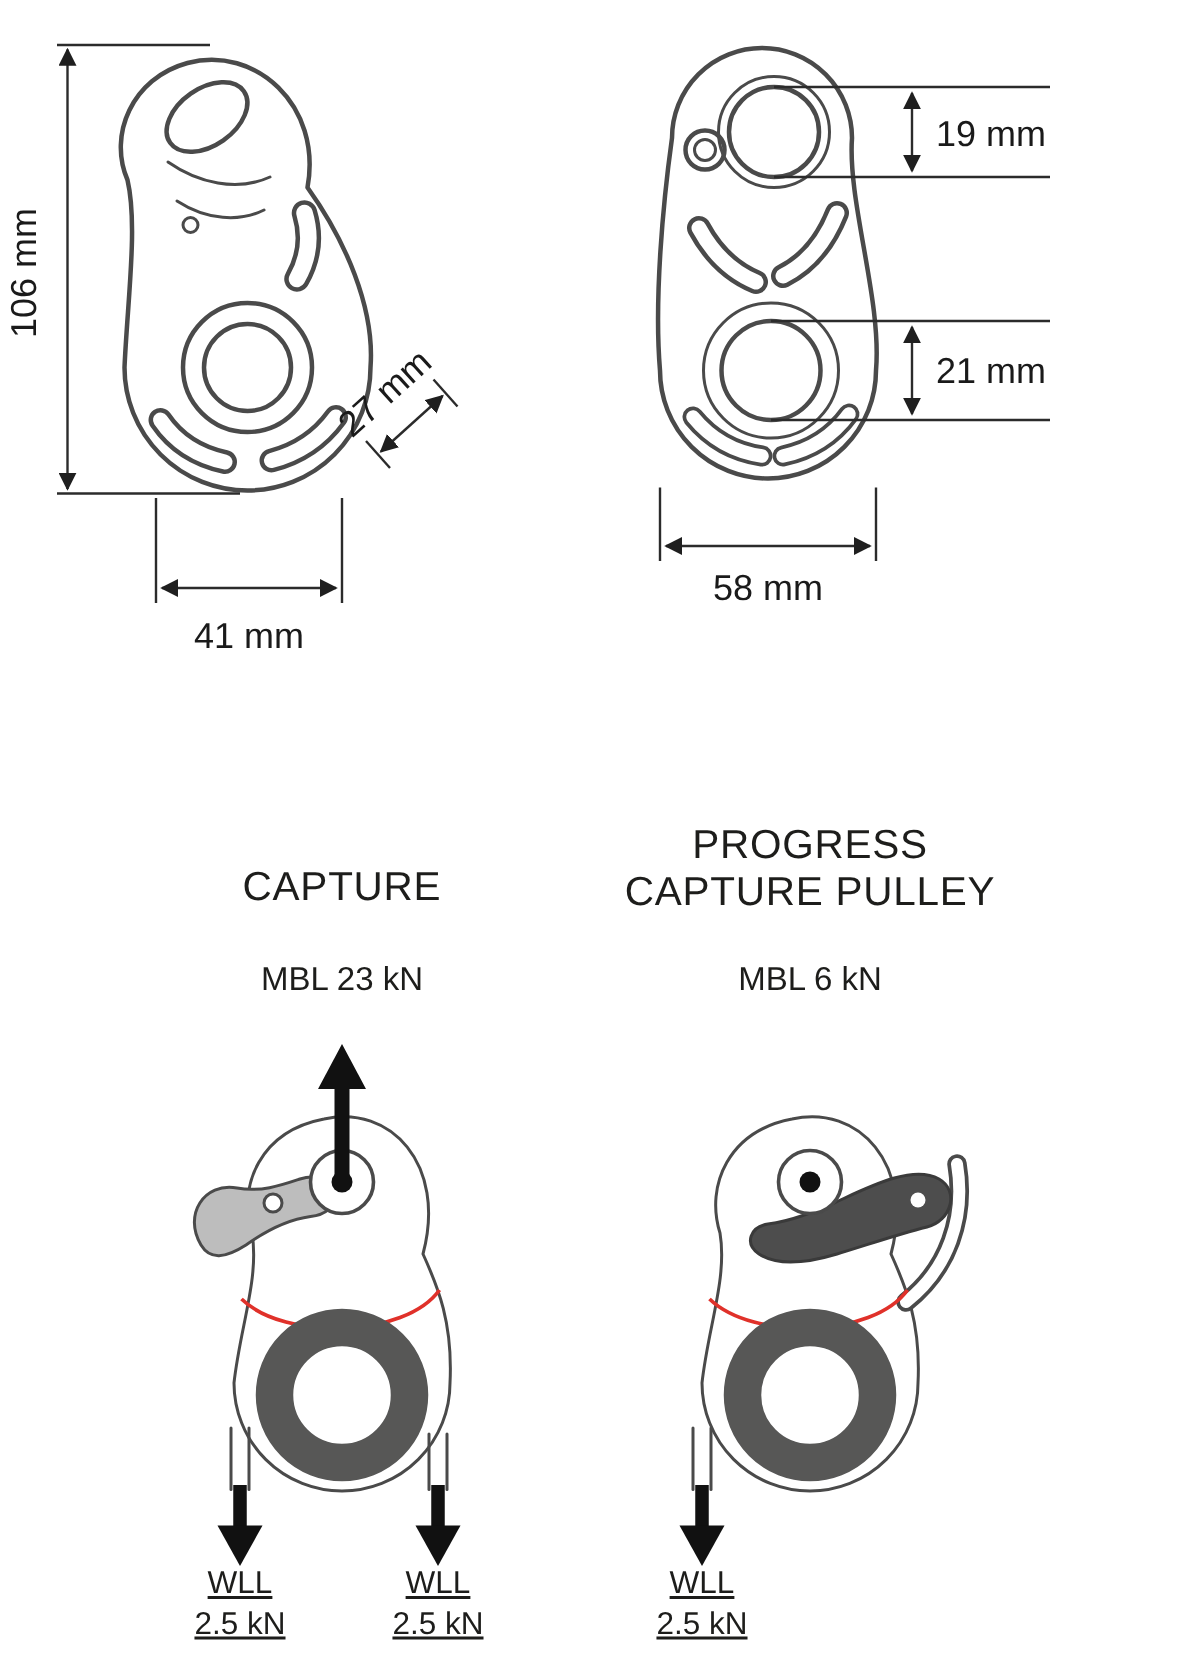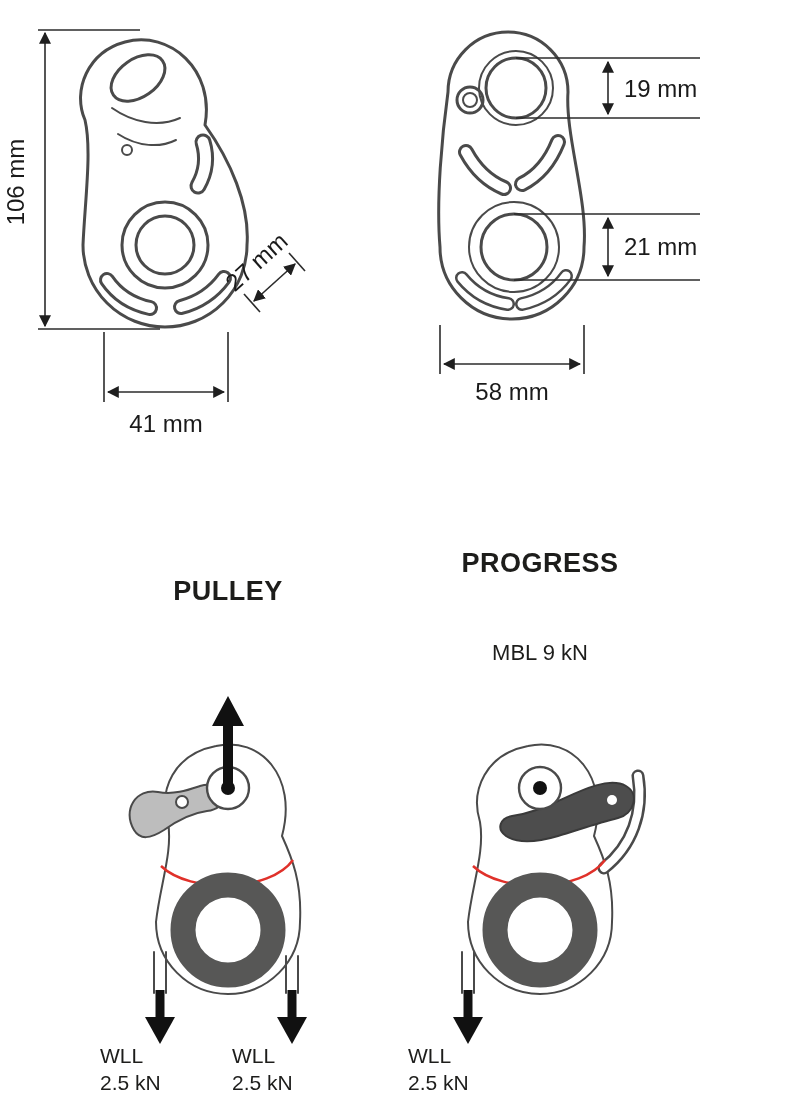--- a/index.html
+++ b/index.html
@@ -3,23 +3,23 @@
 <meta charset="utf-8">
 <style>
   html,body{margin:0;padding:0;background:#fff;}
   .canvas{
     position:relative;width:789px;height:1108px;background:#ffffff;overflow:hidden;
     font-family:"Liberation Sans","DejaVu Sans",sans-serif;color:#1d1d1b;
   }
   .abs{position:absolute;}
   svg{display:block;}
   .dim-text{font-family:"Liberation Sans","DejaVu Sans",sans-serif;font-size:24px;fill:#1a1a1a;}
-  .heading{font-size:27px;font-weight:700;text-align:center;letter-spacing:.5px;line-height:31px;}
+  .heading{font-size:27px;font-weight:400;text-align:center;letter-spacing:.5px;line-height:31px;}
   .loadlabel{font-size:22px;text-align:center;line-height:26px;}
-  .wll{font-size:21px;text-align:left;line-height:27px;}
+  .wll{font-size:21px;text-align:center;line-height:27px;text-decoration:underline;}
   .outline{fill:none;stroke:#4a4a4a;stroke-width:3;stroke-linecap:round;stroke-linejoin:round;}
   .thin{fill:none;stroke:#4a4a4a;stroke-width:2;stroke-linecap:round;}
   .dimline{stroke:#2b2b2b;stroke-width:1.6;fill:none;}
   .slot-dark{fill:none;stroke:#4a4a4a;stroke-linecap:round;}
   .slot-light{fill:none;stroke:#ffffff;stroke-linecap:round;}
 </style>
 </head>
 <body>
 
 <div class="canvas">
@@ -104,24 +104,26 @@
     </g>
 
     <g>
       <line class="dimline" x1="440" y1="325" x2="440" y2="374"></line>
       <line class="dimline" x1="584" y1="325" x2="584" y2="374"></line>
       <line class="dimline" x1="444" y1="364" x2="580" y2="364" marker-start="url(#arr)" marker-end="url(#arr)"></line>
       <text class="dim-text" x="512" y="400" text-anchor="middle">58 mm</text>
     </g>
   </svg>
 
-  <div class="abs heading" style="left:78px;top:576px;width:300px">PULLEY</div>
+  <div class="abs heading" style="left:78px;top:576px;width:300px">CAPTURE</div>
   <div class="abs heading" style="left:390px;top:548px;width:300px">PROGRESS</div>
+  <div class="abs heading" style="left:390px;top:579px;width:300px">CAPTURE PULLEY</div>
 
-  <div class="abs loadlabel" style="left:390px;top:640px;width:300px">MBL 9 kN</div>
+  <div class="abs loadlabel" style="left:78px;top:640px;width:300px">MBL 23 kN</div>
+  <div class="abs loadlabel" style="left:390px;top:640px;width:300px">MBL 6 kN</div>
 
   <svg class="abs" style="left:70px;top:690px" width="320" height="390" viewBox="0 0 320 390">
 
     <path class="thin" stroke-width="2.4" d="M 86 232 A 72 72 0 0 0 230 232 C 232 192 222 168 212 146 C 228 86 190 46 146 56 C 104 64 88 100 98 132 C 103 162 90 195 86 232 Z"></path>
 
     <path fill="#bdbdbd" stroke="#4a4a4a" stroke-width="2" d="M 64 140 C 52 120 66 98 88 102 C 104 105 118 100 130 96 C 143 92 152 98 153 107 C 154 114 147 120 137 121 C 122 123 108 130 94 140 C 80 149 70 150 64 140 Z"></path>
     <circle cx="112" cy="112" r="6" fill="#fff" stroke="#4a4a4a" stroke-width="2"></circle>
 
     <path fill="none" stroke="#e0312a" stroke-width="2.5" d="M 91 176 C 120 204 200 202 223 170"></path>
 

